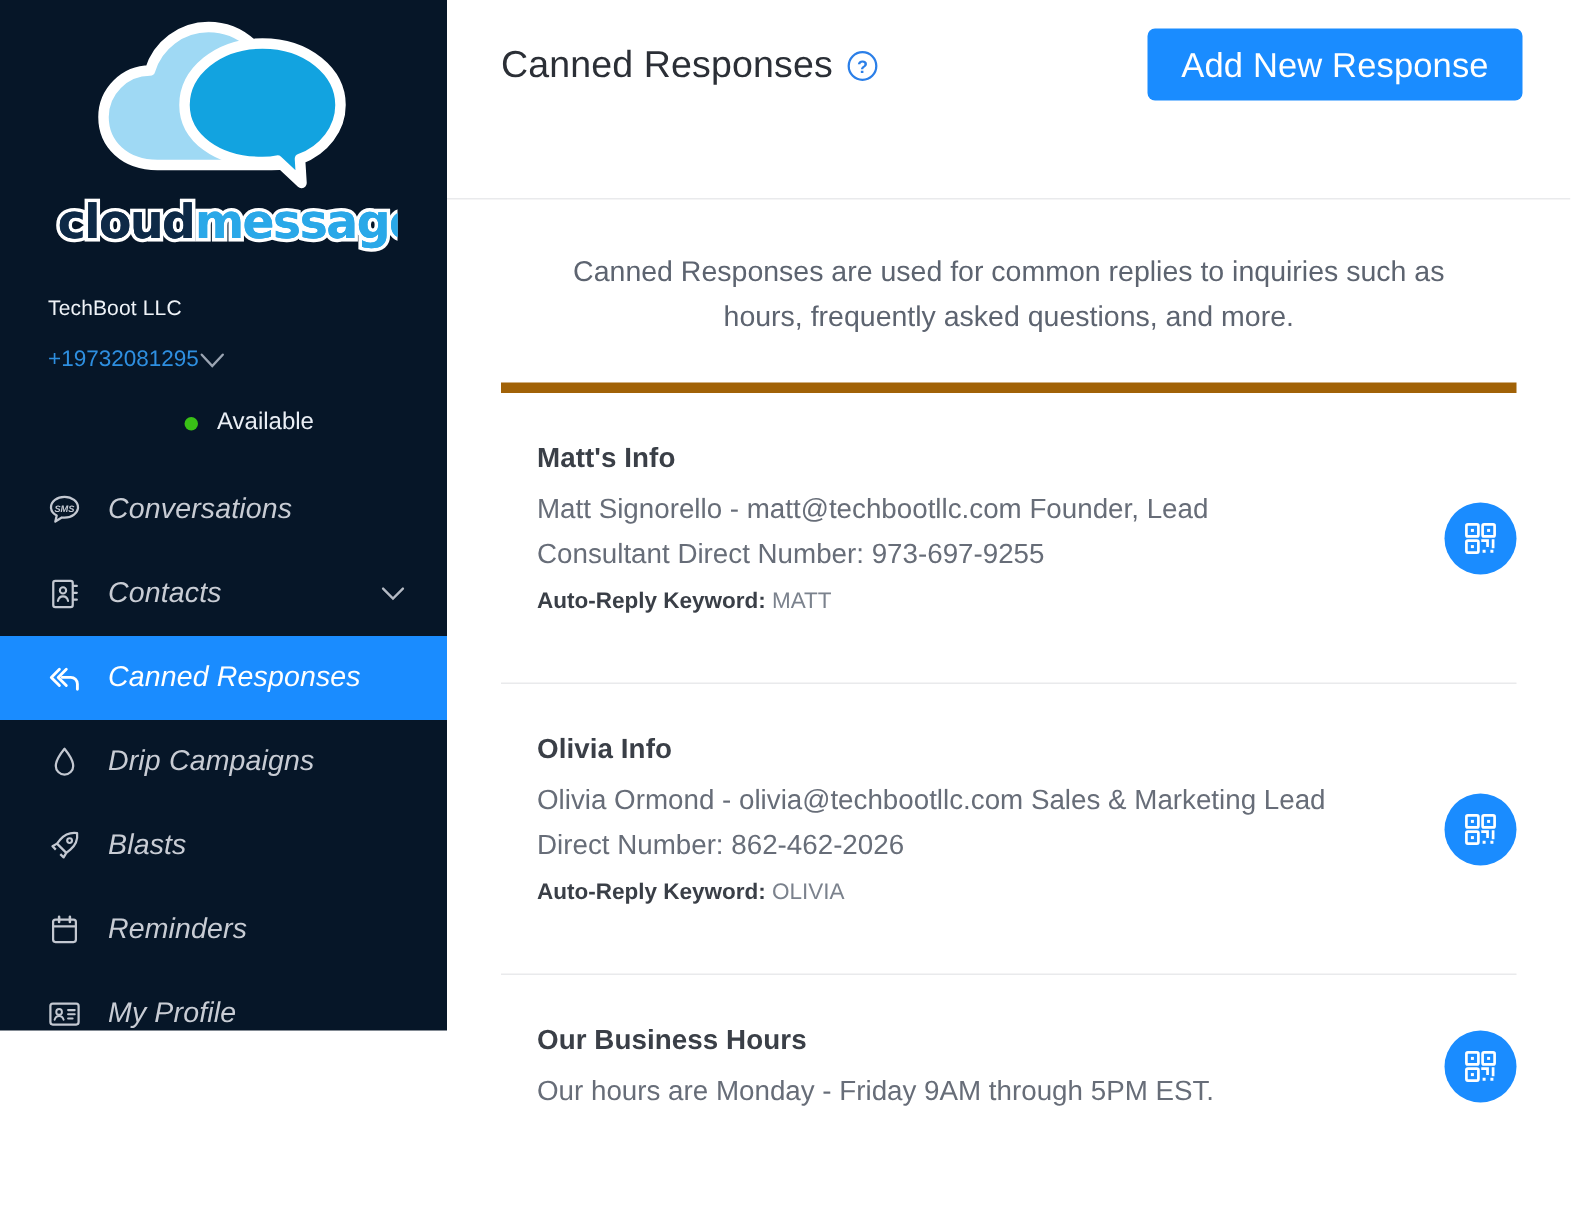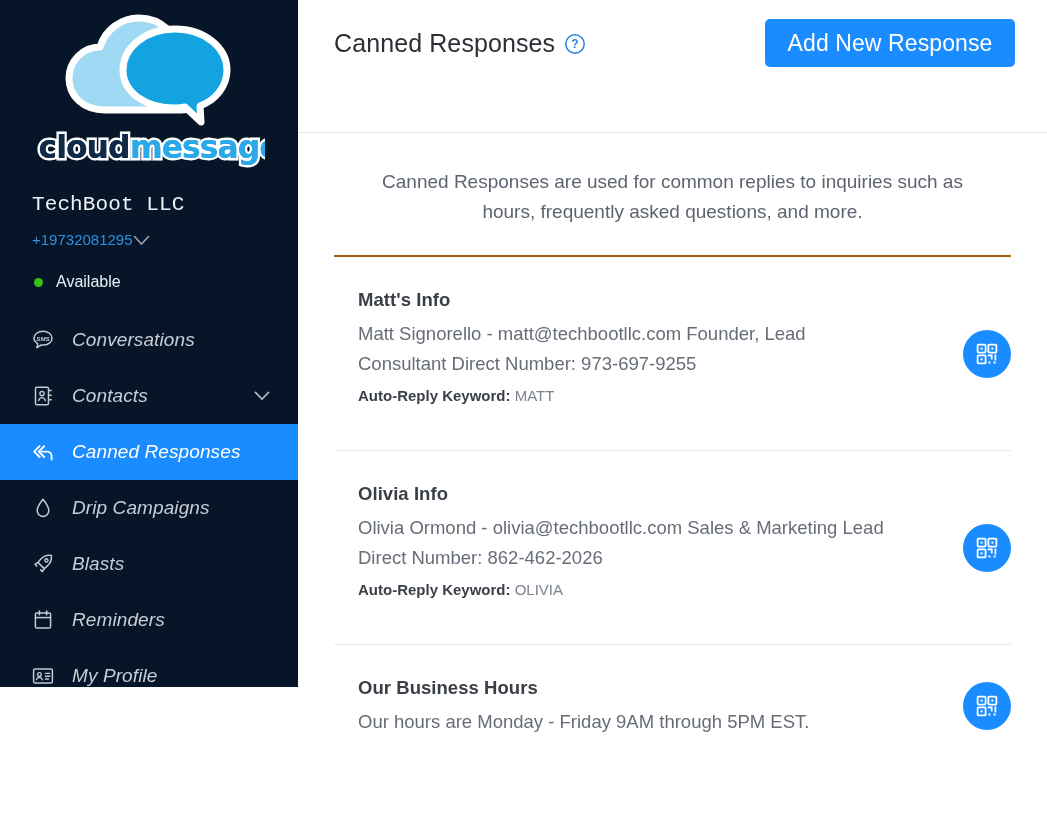--- a/index.html
+++ b/index.html
@@ -40,25 +40,24 @@
   .logo-mark { width: 180px; height: 112px; display:block; }
 
   .logo-word { width: 232px; height: 40px; display:block; margin-top: 2px; }
 
   .acct-block {
     padding: 24px 0 0 32px;
   }
 
   .acct-name {
     color: #eef2f7;
-    font-size: 21px;
+    font-size: 14px;
     font-weight: 400;
     letter-spacing: .1px;
     line-height: 26px;
-    font-family: Liberation Mono, monospace;
   }
 
   .acct-phone-row {
     display: flex;
     align-items: center;
     gap: 0;
     margin-top: 12px;
   }
 
   .acct-phone {
@@ -68,20 +67,21 @@
     font-weight: 400;
   }
 
   .chev-sm { display: block; }
 
   .status-row {
     display: flex;
     align-items: center;
     gap: 13px;
     padding: 22px 0 0 34px;
+    justify-content: center;
   }
 
   .status-dot {
     width: 9px; height: 9px; border-radius: 50%;
     background: #39c016;
     display: inline-block;
   }
 
   .status-text {
     color: #e9eef5;
@@ -180,21 +180,21 @@
   }
 
   .intro {
     margin: 0 36px 0 36px;
     padding: 34px 30px 28px 30px;
     text-align: center;
     color: #5d6470;
     font-size: 19px;
     line-height: 30px;
     font-weight: 400;
-    border-bottom: 2px solid #a16207;
+    border-bottom: 7px solid #a16207;
     max-width: 682px;
   }
 
   .resp-list { }
 
   .resp-item {
     position: relative;
     display: flex;
     align-items: flex-start;
     margin: 0 36px 0 36px;

